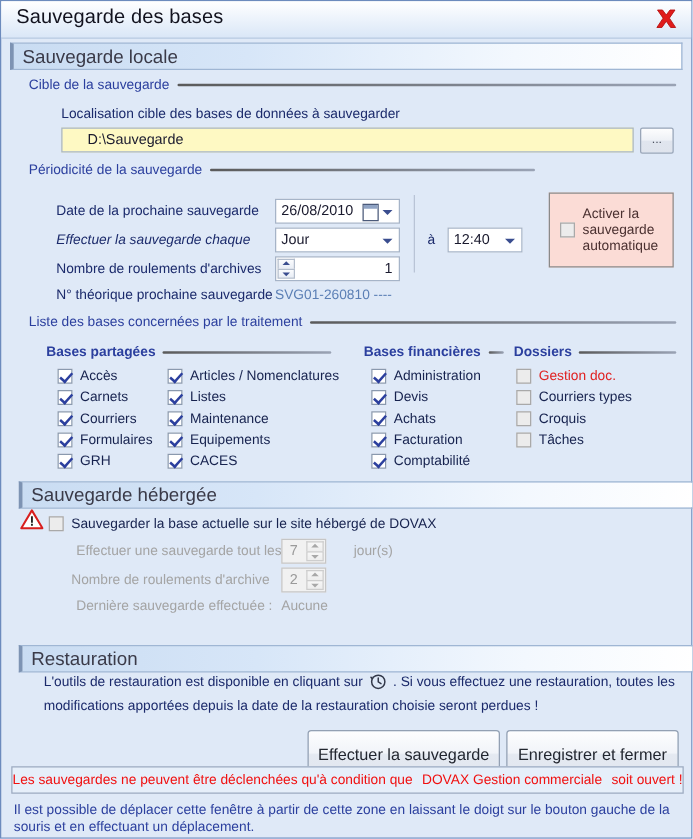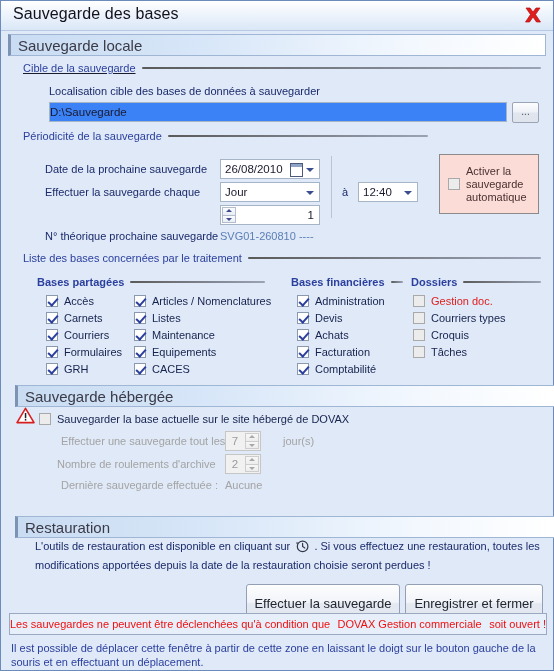--- a/index.html
+++ b/index.html
@@ -56,25 +56,25 @@
   .grp-title .rule{
     flex:1 1 auto;height:2px;
     background:linear-gradient(to right,#5a5a5a,#9aa3b5);
     border-radius:1px;
   }
   .grp-title.bold .lbl{font-weight:bold;}
   .flabel{font-size:11px;color:#1b2a6b;}
   
   .tinput{
     box-sizing:border-box;
-    height:20px;background:#3b82f6;
+    height:20px;background:#fef9c3;
     border:1px solid #a6b4c8;
     font-family:"Liberation Sans", sans-serif;
     font-size:11.5px;color:#1a1a2e;
-    padding:0 0;line-height:18px;
+    padding:0 20px;line-height:18px;
     outline:none;
   }
   .browse-btn{
     box-sizing:border-box;width:27px;height:21px;
     background:linear-gradient(to bottom,#fdfdfe 0%,#eef1f6 48%,#e0e5ee 52%,#dfe4ed 100%);
     border:1px solid #9aa6b8;border-radius:2px;
     font-size:10px;color:#4c5260;
     text-align:center;line-height:17px;cursor:pointer;
   }
   
@@ -189,21 +189,21 @@
       </svg>
     </div>
   </div>
 
   <div class="section">
     <div class="sec-head">
       <span>Sauvegarde locale</span>
     </div>
   </div>
 
-  <div style="position:absolute;left:22px;top:61px;width:518px;text-decoration:underline;">
+  <div style="position:absolute;left:22px;top:61px;width:518px;">
     <div class="grp-title">
       <div class="lbl">Cible de la sauvegarde</div>
       <div class="rule"></div>
     </div>
   </div>
 
   <div style="position:absolute;left:48px;top:84px;" class="flabel">Localisation cible des bases de données à sauvegarder</div>
 
   <input class="tinput" style="position: absolute; left: 48px; top: 101px; width: 458px;" value="D:\Sauvegarde">
 
@@ -216,34 +216,35 @@
     </div>
   </div>
 
   <div class="flabel" style="position:absolute;left:44px;top:162px;">Date de la prochaine sauvegarde</div>
   <div class="combo date-combo" style="position:absolute;left:219px;top:158px;width:100px;">
     <span>26/08/2010</span>
     <span class="cal"></span>
     <span class="arrow"></span>
   </div>
 
-  <div class="flabel" style="position:absolute;left:44px;top:185px;">Effectuer la sauvegarde chaque</div>
+  <div class="flabel" style="position:absolute;left:44px;top:185px;font-style:italic;">Effectuer la sauvegarde chaque</div>
   <div class="combo" style="position:absolute;left:219px;top:181px;width:100px;">
     <span>Jour</span>
     <span class="arrow"></span>
   </div>
 
   <div class="vsep" style="left:330px;top:155px;height:62px;"></div>
 
   <div class="flabel" style="position:absolute;left:341px;top:185px;">à</div>
   <div class="combo" style="position:absolute;left:357px;top:181px;width:60px;">
     <span>12:40</span>
     <span class="arrow"></span>
   </div>
 
+  <div class="flabel" style="position:absolute;left:44px;top:208px;">Nombre de roulements d'archives</div>
   <div class="spin" style="position:absolute;left:219px;top:204px;width:100px;">
     <span class="btns">
         <i></i>
         <i></i>
       </span>
     <span class="val">1</span>
   </div>
 
   <div class="flabel" style="position:absolute;left:44px;top:229px;">N° théorique prochaine sauvegarde</div>
   <div style="position:absolute;left:219px;top:229px;font-size:11px;color:#5b7fb5;">SVG01-260810 ----</div>

